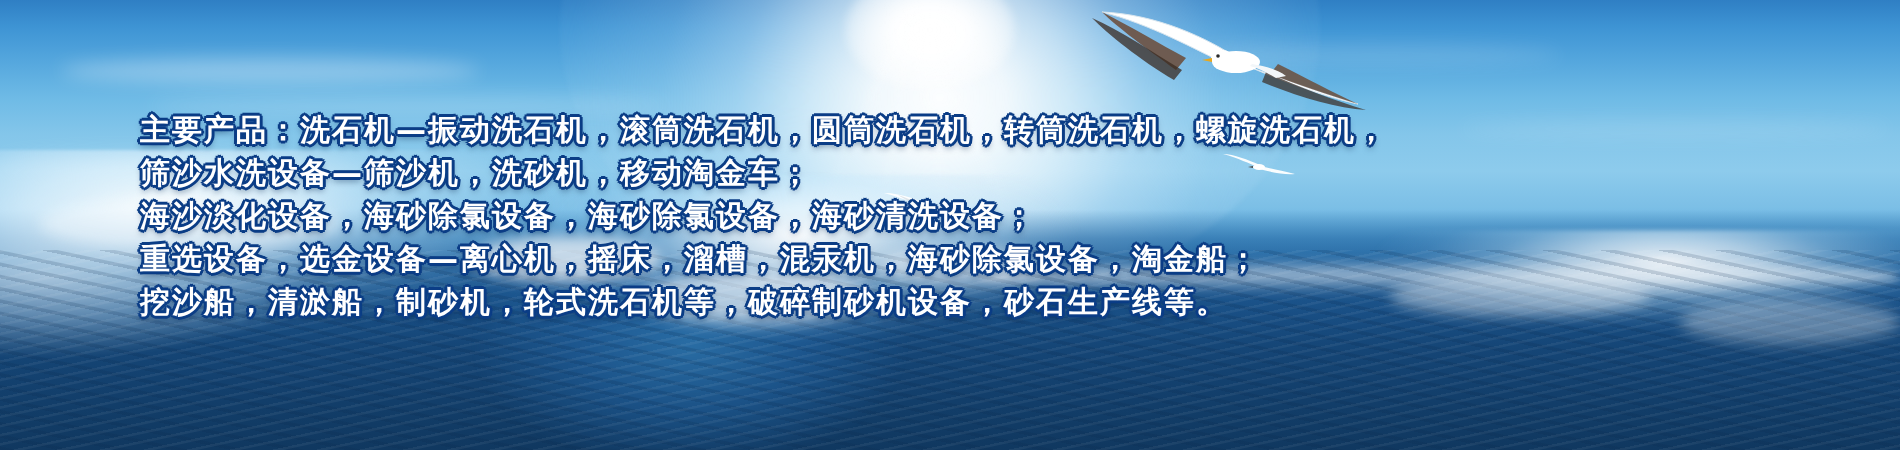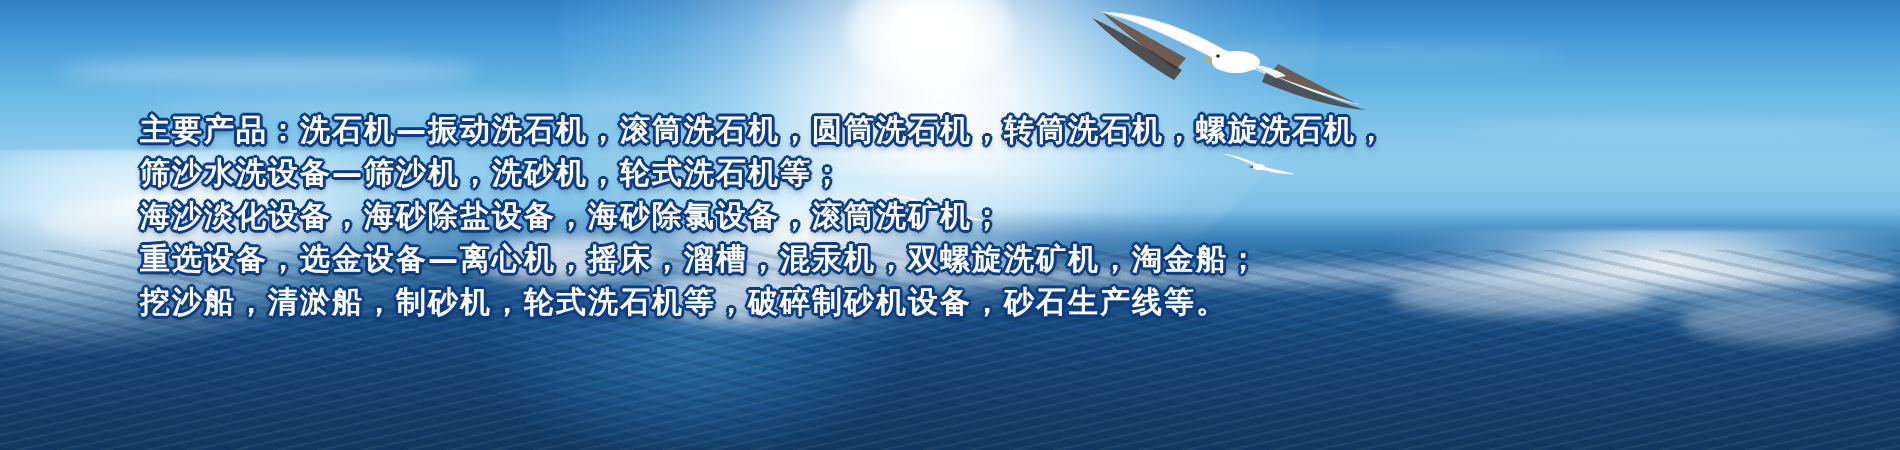--- a/index.html
+++ b/index.html
@@ -304,19 +304,19 @@
     <svg width="78" height="34" viewBox="0 0 78 34" xmlns="http://www.w3.org/2000/svg">
       <path d="M3 6 C 18 10, 30 16, 38 19 L 40 17 C 28 12, 14 6, 3 6 Z" fill="#ffffff" opacity="0.95"></path>
       <path d="M75 26 C 60 22, 48 20, 40 18 L 39 21 C 50 24, 64 27, 75 26 Z" fill="#ffffff" opacity="0.95"></path>
       <ellipse cx="39" cy="19" rx="6" ry="3" fill="#ffffff"></ellipse>
       <path d="M33 18 L 28 19 L 33 20 Z" fill="#4a4a4a"></path>
     </svg>
   </div>
 
   <div id="text-block">
     <div class="product-line">主要产品：洗石机—振动洗石机，滚筒洗石机，圆筒洗石机，转筒洗石机，螺旋洗石机，</div>
-    <div class="product-line">筛沙水洗设备—筛沙机，洗砂机，轮式洗石机等；</div>
-    <div class="product-line">海沙淡化设备，海砂除盐设备，海砂除氯设备，滚筒洗矿机；</div>
-    <div class="product-line">重选设备，选金设备—离心机，摇床，溜槽，混汞机，双螺旋洗矿机，淘金船；</div>
+    <div class="product-line">筛沙水洗设备—筛沙机，洗砂机，移动淘金车；</div>
+    <div class="product-line">海沙淡化设备，海砂除氯设备，海砂除氯设备，海砂清洗设备；</div>
+    <div class="product-line">重选设备，选金设备—离心机，摇床，溜槽，混汞机，海砂除氯设备，淘金船；</div>
     <div class="product-line">挖沙船，清淤船，制砂机，轮式洗石机等，破碎制砂机设备，砂石生产线等。</div>
   </div>
 
 </div>
 
 </body></html>

